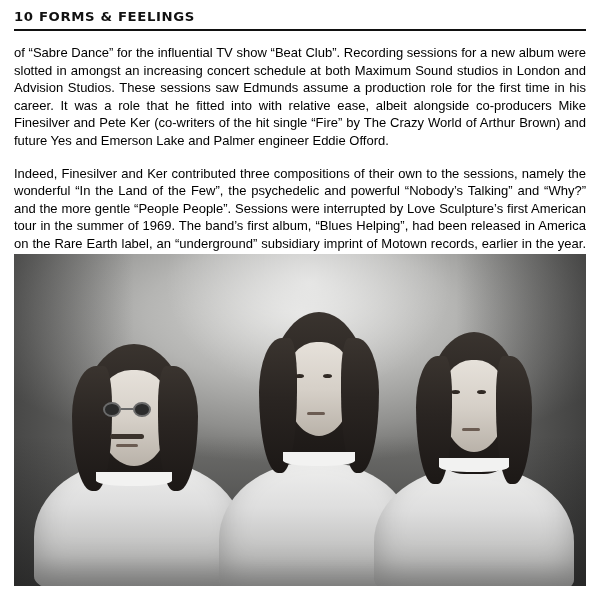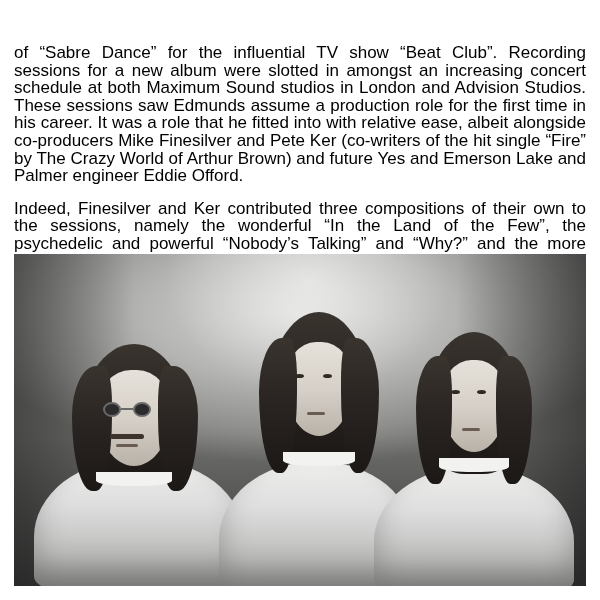--- a/index.html
+++ b/index.html
@@ -47,21 +47,21 @@
     height: 2px;
     background: #111111;
   }
   .body-text {
     position: absolute;
     left: 14px;
     top: 44px;
     width: 572px;
   }
   .para {
-    font-size: 17px;
+    font-size: 13px;
     line-height: 17.6px;
     color: #000000;
     text-align: justify;
     text-justify: inter-word;
     margin: 0 0 15px 0;
     hyphens: none;
   }
   .para:last-child {
     margin-bottom: 0;
   }
@@ -171,20 +171,24 @@
   .collar {
     position: absolute;
     background: #f2f2f1;
   }
 </style>
 </head>
 <body>
 
 <div class="page">
 
+  <div class="header">
+    <div class="header-title">10 FORMS &amp; FEELINGS</div>
+    <div class="header-rule"></div>
+  </div>
 
   <div class="body-text">
     <p class="para">of “Sabre Dance” for the influential TV show “Beat Club”. Recording sessions for a new album were slotted in amongst an increasing concert schedule at both Maximum Sound studios in London and Advision Studios. These sessions saw Edmunds assume a production role for the first time in his career. It was a role that he fitted into with relative ease, albeit alongside co-producers Mike Finesilver and Pete Ker (co-writers of the hit single “Fire” by The Crazy World of Arthur Brown) and future Yes and Emerson Lake and Palmer engineer Eddie Offord.</p>
     <p class="para">Indeed, Finesilver and Ker contributed three compositions of their own to the sessions, namely the wonderful “In the Land of the Few”, the psychedelic and powerful “Nobody’s Talking” and “Why?” and the more gentle “People People”. Sessions were interrupted by Love Sculpture’s first American tour in the summer of 1969. The band’s first album, “Blues Helping”, had been released in America on the Rare Earth label, an “underground” subsidiary imprint of Motown records, earlier in the year. Interest in the album was strong enough for the group to be able to secure a series of live appearances supporting a</p>
   </div>
 
   <div class="photo-wrap">
     <div class="photo">
       <div class="photo-bg"></div>
       <div class="wall-light-top"></div>

